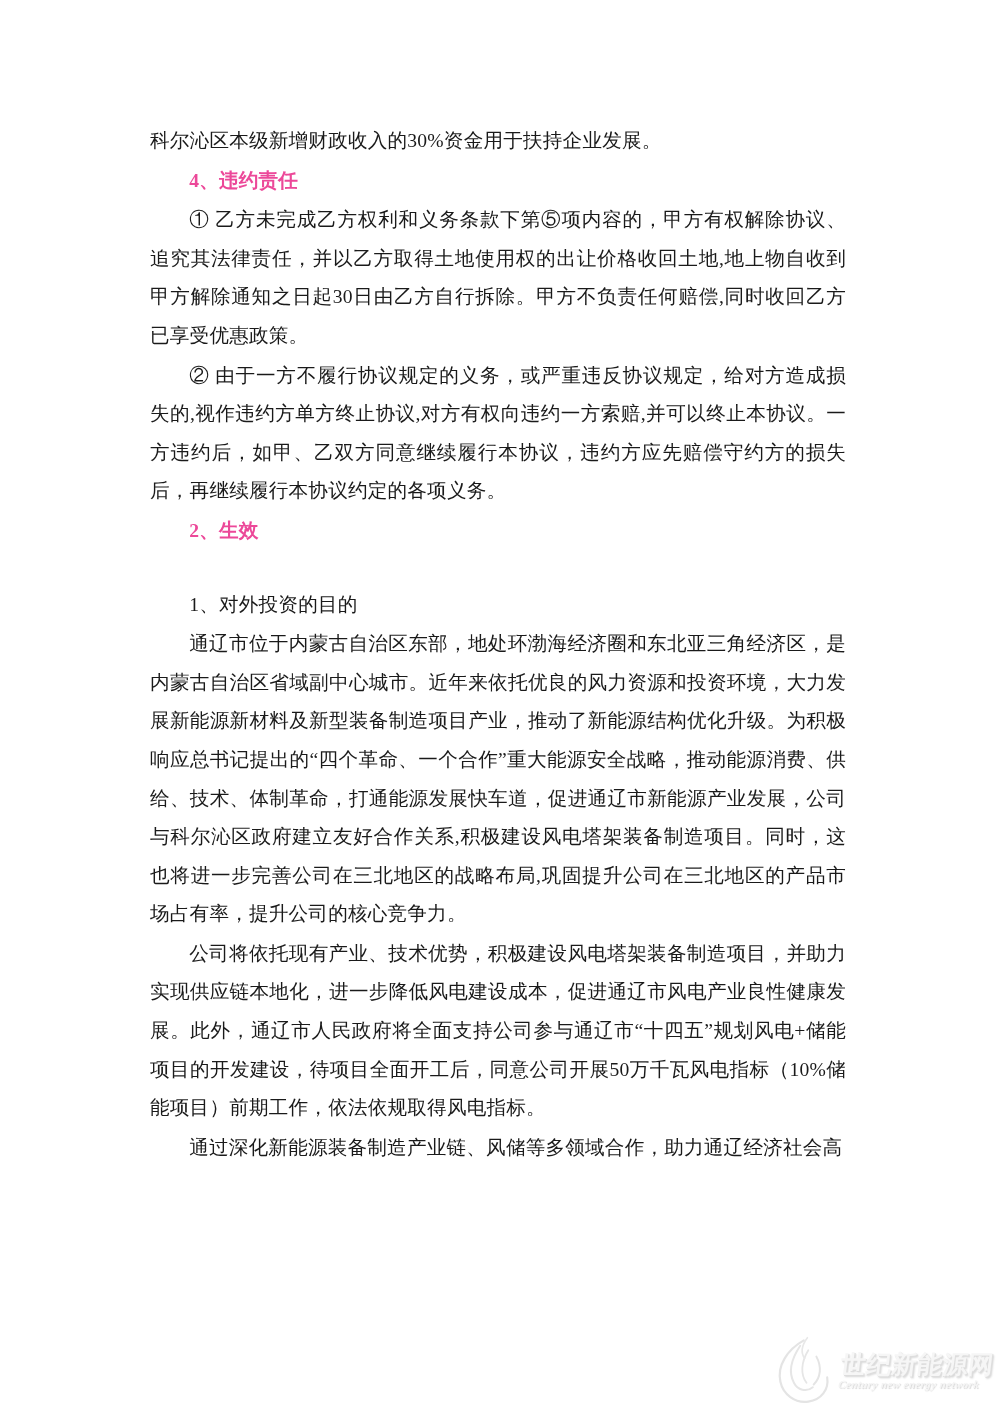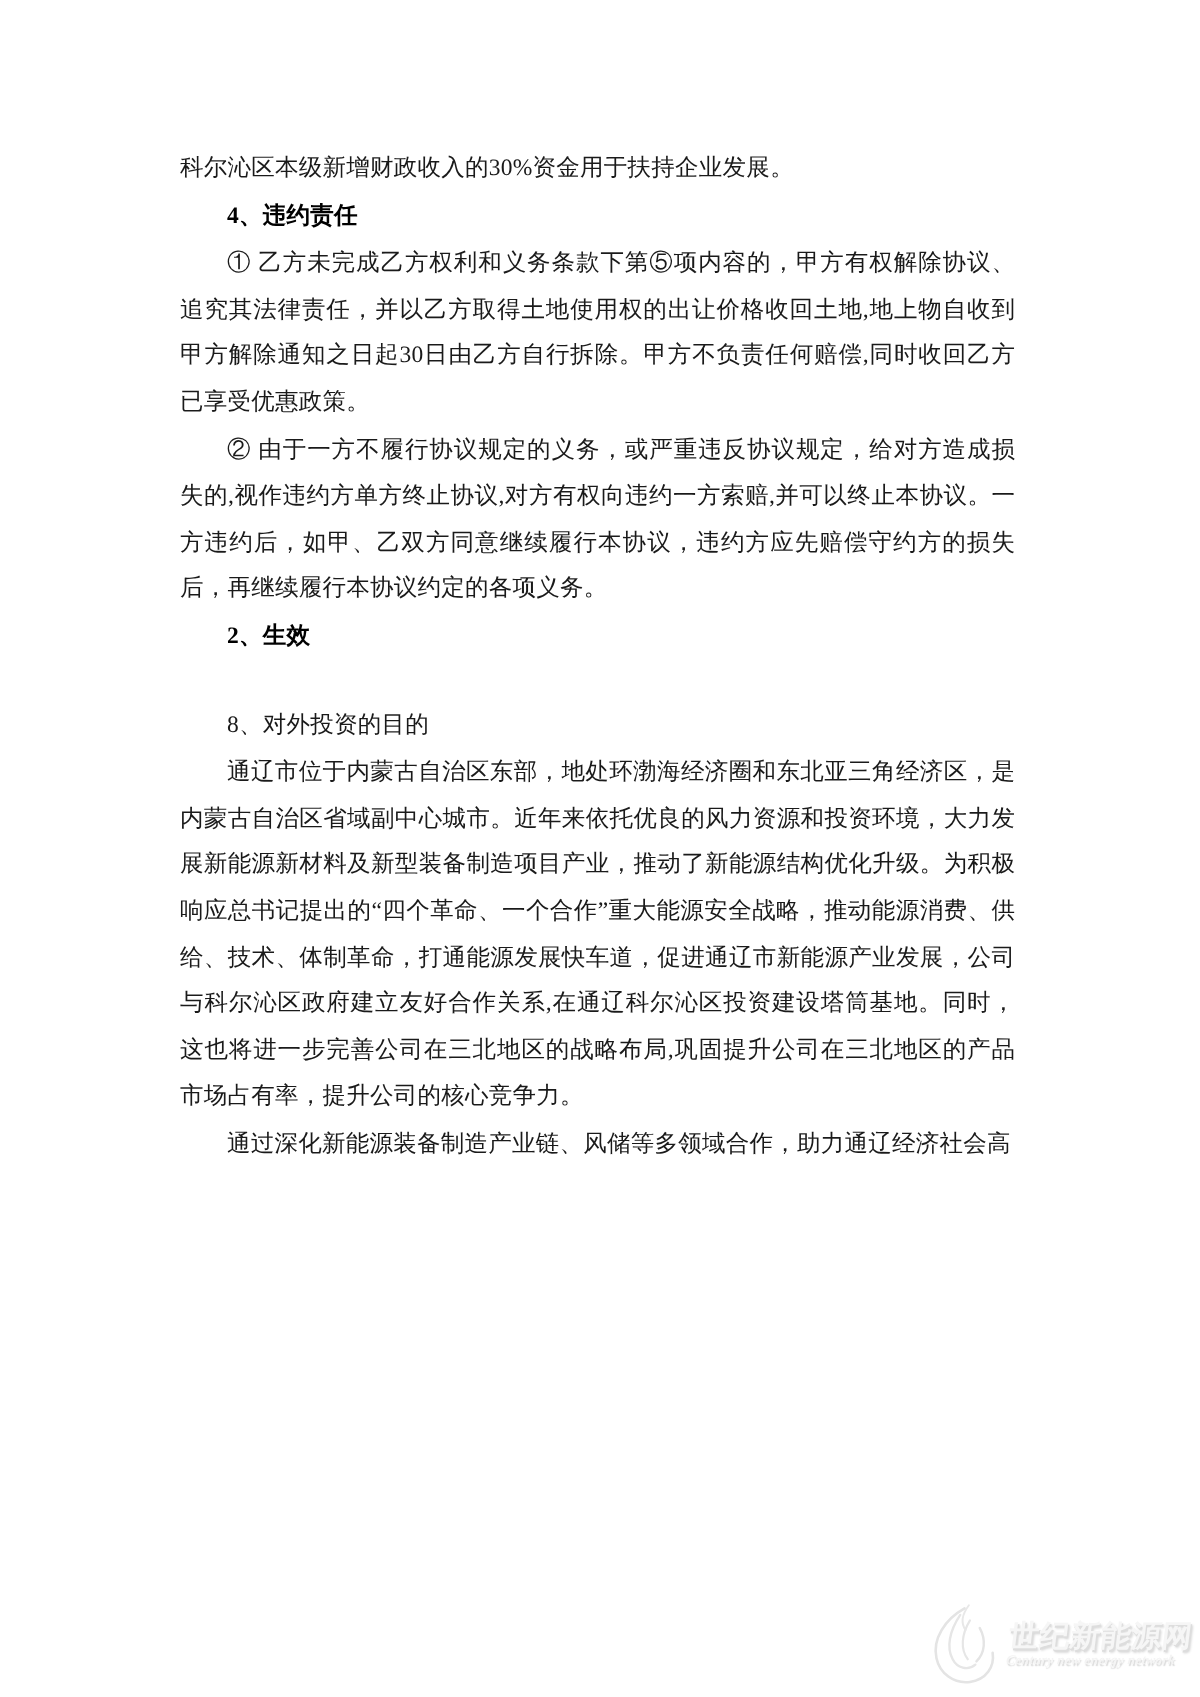--- a/index.html
+++ b/index.html
@@ -23,21 +23,21 @@
     color: #1a1a1a;
     text-align: justify;
     letter-spacing: 0.2px;
   }
   .content p { margin: 1px 0; }
   .cont { text-indent: 0; }
   .para { text-indent: 2em; }
   .head {
     text-indent: 2em;
     font-weight: bold;
-    color: #000000;
+    color: #ec4899;
   }
   .spacer { height: 33px; }
   .watermark {
     position: absolute;
     right: 7px; bottom: 6px;
     display: flex;
     align-items: center;
     user-select: none;
   }
   .wm-logo { width: 72px; height: 74px; margin-right: 2px; }
@@ -66,22 +66,23 @@
 <body>
 
 <div class="page">
   <div class="content">
     <p class="cont">科尔沁区本级新增财政收入的30%资金用于扶持企业发展。</p>
     <p class="head">4、违约责任</p>
     <p class="para">① 乙方未完成乙方权利和义务条款下第⑤项内容的，甲方有权解除协议、追究其法律责任，并以乙方取得土地使用权的出让价格收回土地,地上物自收到甲方解除通知之日起30日由乙方自行拆除。甲方不负责任何赔偿,同时收回乙方已享受优惠政策。</p>
     <p class="para">② 由于一方不履行协议规定的义务，或严重违反协议规定，给对方造成损失的,视作违约方单方终止协议,对方有权向违约一方索赔,并可以终止本协议。一方违约后，如甲、乙双方同意继续履行本协议，违约方应先赔偿守约方的损失后，再继续履行本协议约定的各项义务。</p>
     <p class="head">2、生效</p>
     <div class="spacer"></div>
-    <p class="para">8、对外投资的目的</p>
-    <p class="para">通辽市位于内蒙古自治区东部，地处环渤海经济圈和东北亚三角经济区，是内蒙古自治区省域副中心城市。近年来依托优良的风力资源和投资环境，大力发展新能源新材料及新型装备制造项目产业，推动了新能源结构优化升级。为积极响应总书记提出的“四个革命、一个合作”重大能源安全战略，推动能源消费、供给、技术、体制革命，打通能源发展快车道，促进通辽市新能源产业发展，公司与科尔沁区政府建立友好合作关系,在通辽科尔沁区投资建设塔筒基地。同时，这也将进一步完善公司在三北地区的战略布局,巩固提升公司在三北地区的产品市场占有率，提升公司的核心竞争力。</p>
+    <p class="para">1、对外投资的目的</p>
+    <p class="para">通辽市位于内蒙古自治区东部，地处环渤海经济圈和东北亚三角经济区，是内蒙古自治区省域副中心城市。近年来依托优良的风力资源和投资环境，大力发展新能源新材料及新型装备制造项目产业，推动了新能源结构优化升级。为积极响应总书记提出的“四个革命、一个合作”重大能源安全战略，推动能源消费、供给、技术、体制革命，打通能源发展快车道，促进通辽市新能源产业发展，公司与科尔沁区政府建立友好合作关系,积极建设风电塔架装备制造项目。同时，这也将进一步完善公司在三北地区的战略布局,巩固提升公司在三北地区的产品市场占有率，提升公司的核心竞争力。</p>
+    <p class="para">公司将依托现有产业、技术优势，积极建设风电塔架装备制造项目，并助力实现供应链本地化，进一步降低风电建设成本，促进通辽市风电产业良性健康发展。此外，通辽市人民政府将全面支持公司参与通辽市“十四五”规划风电+储能项目的开发建设，待项目全面开工后，同意公司开展50万千瓦风电指标（10%储能项目）前期工作，依法依规取得风电指标。</p>
     <p class="para">通过深化新能源装备制造产业链、风储等多领域合作，助力通辽经济社会高</p>
   </div>
 
   <div class="watermark">
     <svg class="wm-logo" viewBox="0 0 80 80" fill="none" xmlns="http://www.w3.org/2000/svg">
       <path d="M42 6 C24 16 12 34 16 52 C19 66 32 76 47 74 C62 72 70 60 68 47" stroke="#e4e4e4" stroke-width="2.4" fill="none" stroke-linecap="round"></path>
       <path d="M38 12 C28 27 25 42 31 53 C35 61 45 64 52 58" stroke="#e6e6e6" stroke-width="2.2" fill="none" stroke-linecap="round"></path>
       <path d="M47 17 C39 30 38 44 45 53" stroke="#e6e6e6" stroke-width="2" fill="none" stroke-linecap="round"></path>
       <path d="M56 24 C62 35 61 47 53 55" stroke="#e4e4e4" stroke-width="2.2" fill="none" stroke-linecap="round"></path>
       <path d="M46 3 C40 11 38 19 43 26" stroke="#e8e8e8" stroke-width="1.8" fill="none" stroke-linecap="round"></path>

